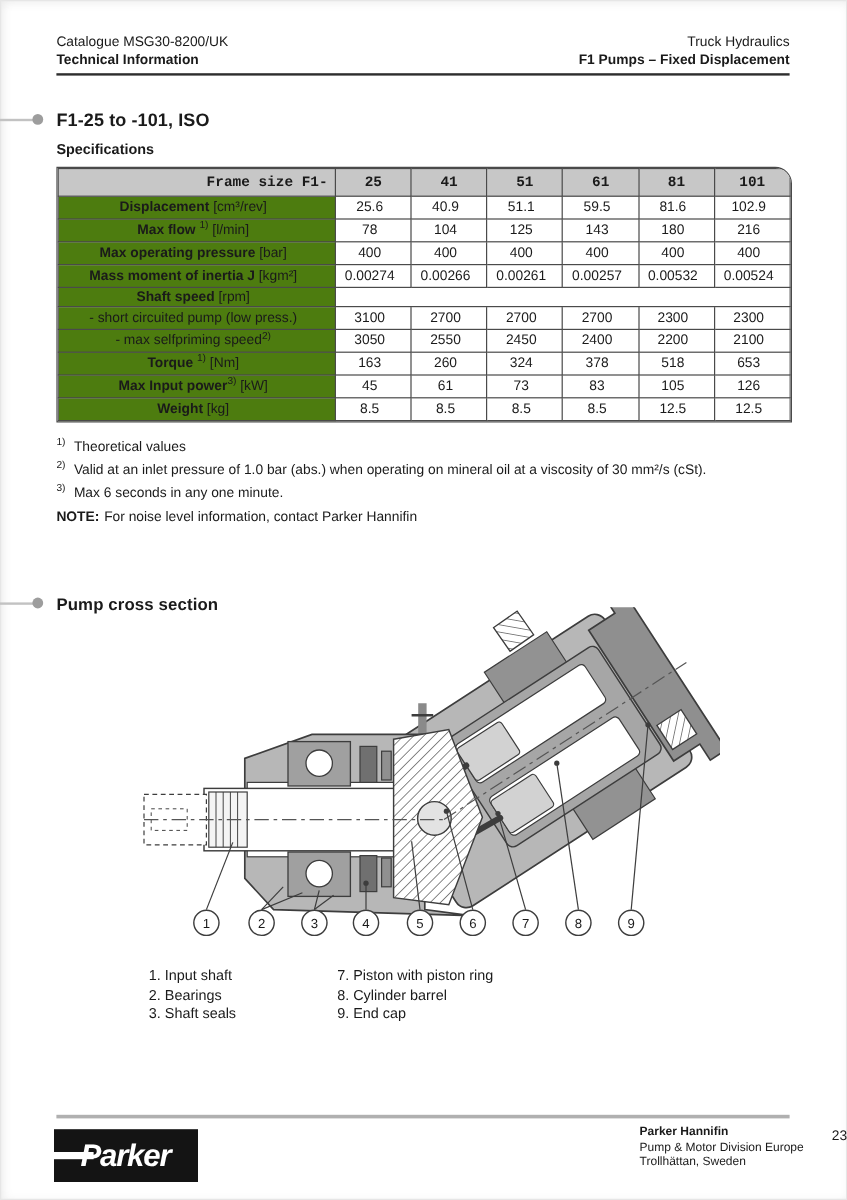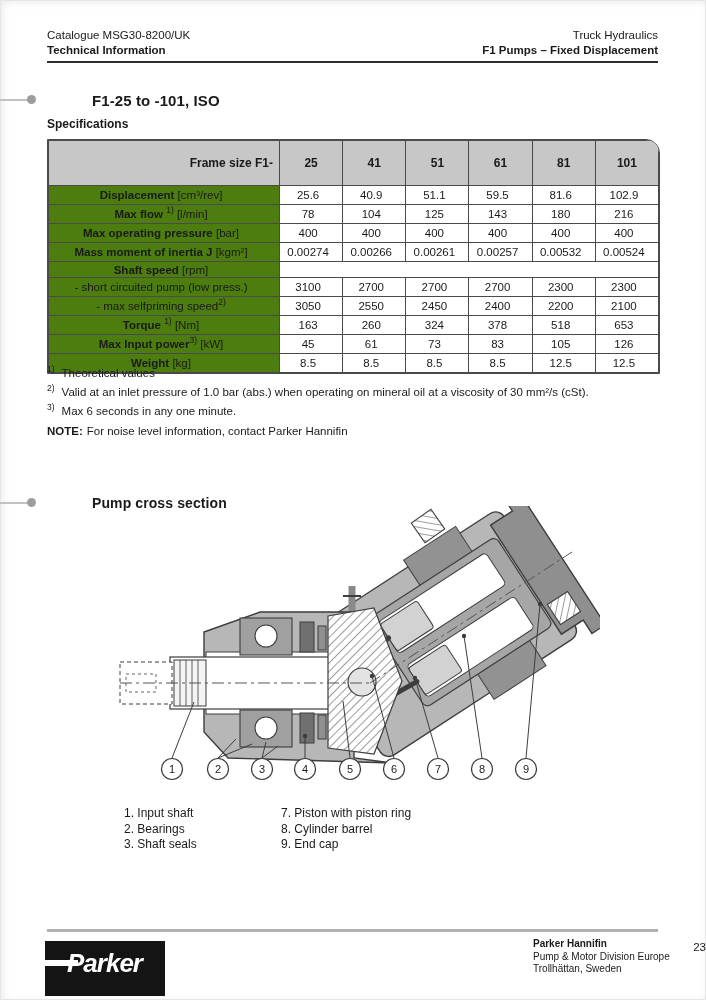--- a/index.html
+++ b/index.html
@@ -7,28 +7,28 @@
   .page{position:relative;width:706px;height:1000px;overflow:hidden;background:#fff;
         box-shadow:inset 0 0 0 1px #e6e6e6, inset 4px 0 8px rgba(0,0,0,.05), inset 0 4px 8px rgba(0,0,0,.04);}
   
   .doc-header{position:absolute;top:28px;left:47px;right:48px;display:flex;justify-content:space-between;font-size:11.5px;line-height:15px;gap:28px;}
   .doc-header .bold{font-weight:bold;}
   .hdr-right{text-align:right;}
   .rule-dark{position:absolute;top:61px;left:47px;right:48px;height:2px;background:#2e2e2e;}
   
   .bullet-line{position:absolute;left:0;width:29px;height:2px;background:#c2c2c2;}
   .bullet-dot{position:absolute;width:9px;height:9px;border-radius:50%;background:#9d9d9d;}
-  .h1{position:absolute;left:47px;font-size:15px;font-weight:bold;letter-spacing:.1px;margin-left:45px;}
+  .h1{position:absolute;left:47px;font-size:15px;font-weight:bold;letter-spacing:.1px;}
   .h2{position:absolute;left:47px;font-size:12px;font-weight:bold;}
   
   .spec-table-wrap{position:absolute;top:139px;left:47px;width:611px;border:1.5px solid #4a4a4a;border-radius:0 14px 0 0;overflow:hidden;}
   table.spec{border-collapse:collapse;width:100%;table-layout:fixed;}
   table.spec col.c-lbl{width:231px;}
   table.spec th,table.spec td{border:1px solid #4a4a4a;padding:0 6px 0 0;font-size:11.5px;}
-  table.spec thead th{height:22px;background:#c7c7c7;font-weight:bold;font-size:12px;text-align:center;padding:11px;}
+  table.spec thead th{height:22px;background:#c7c7c7;font-weight:bold;font-size:12px;text-align:center;padding:0;font-family:Liberation Mono, monospace;}
   table.spec thead th.corner{text-align:right;padding-right:6px;}
   table.spec td{height:18px;}
   td.lbl{background:#4d7c0f;text-align:center;}
   td.lbl .bold{font-weight:bold;}
   td.lbl .unit{font-weight:normal;}
   td.val{text-align:center;background:#fff;padding:0;}
   td.spancell{background:#fff;}
   tr.spanrow td{height:15px;}
   sup{font-size:8.5px;line-height:0;}
   
@@ -41,21 +41,21 @@
   .drawing{position:absolute;top:506px;left:112px;}
   .callout-num{font-size:11px;fill:#1a1a1a;font-family:"Liberation Sans",sans-serif;}
   
   .legend{position:absolute;top:806px;left:124px;display:flex;font-size:12px;line-height:15.5px;}
   .legend-col1{width:157px;}
   .legend-col2{width:159px;}
   .legend-col3{width:170px;}
   
   .rule-footer{position:absolute;top:929px;left:47px;right:48px;height:3px;background:#b0b0b0;}
   .page-num{position:absolute;top:941px;left:0;right:0;text-align:right;font-size:11.5px;}
-  .logo{position:absolute;top:941px;left:45px;width:120px;height:55px;background:#141414;overflow:hidden;}
+  .logo{position:absolute;top:941px;left:45px;width:120px;height:44px;background:#141414;overflow:hidden;}
   .logo .bar{position:absolute;left:0;top:19px;width:33px;height:6px;background:#fff;}
   .logo .word{position:absolute;left:22px;top:7px;color:#fff;font-size:26px;font-weight:bold;font-style:italic;letter-spacing:-1px;}
   .address{position:absolute;top:938px;left:533px;font-size:10px;line-height:12.5px;}
   .address .bold{font-weight:bold;}
 </style>
 </head>
 <body>
 
 <div class="page">
 

